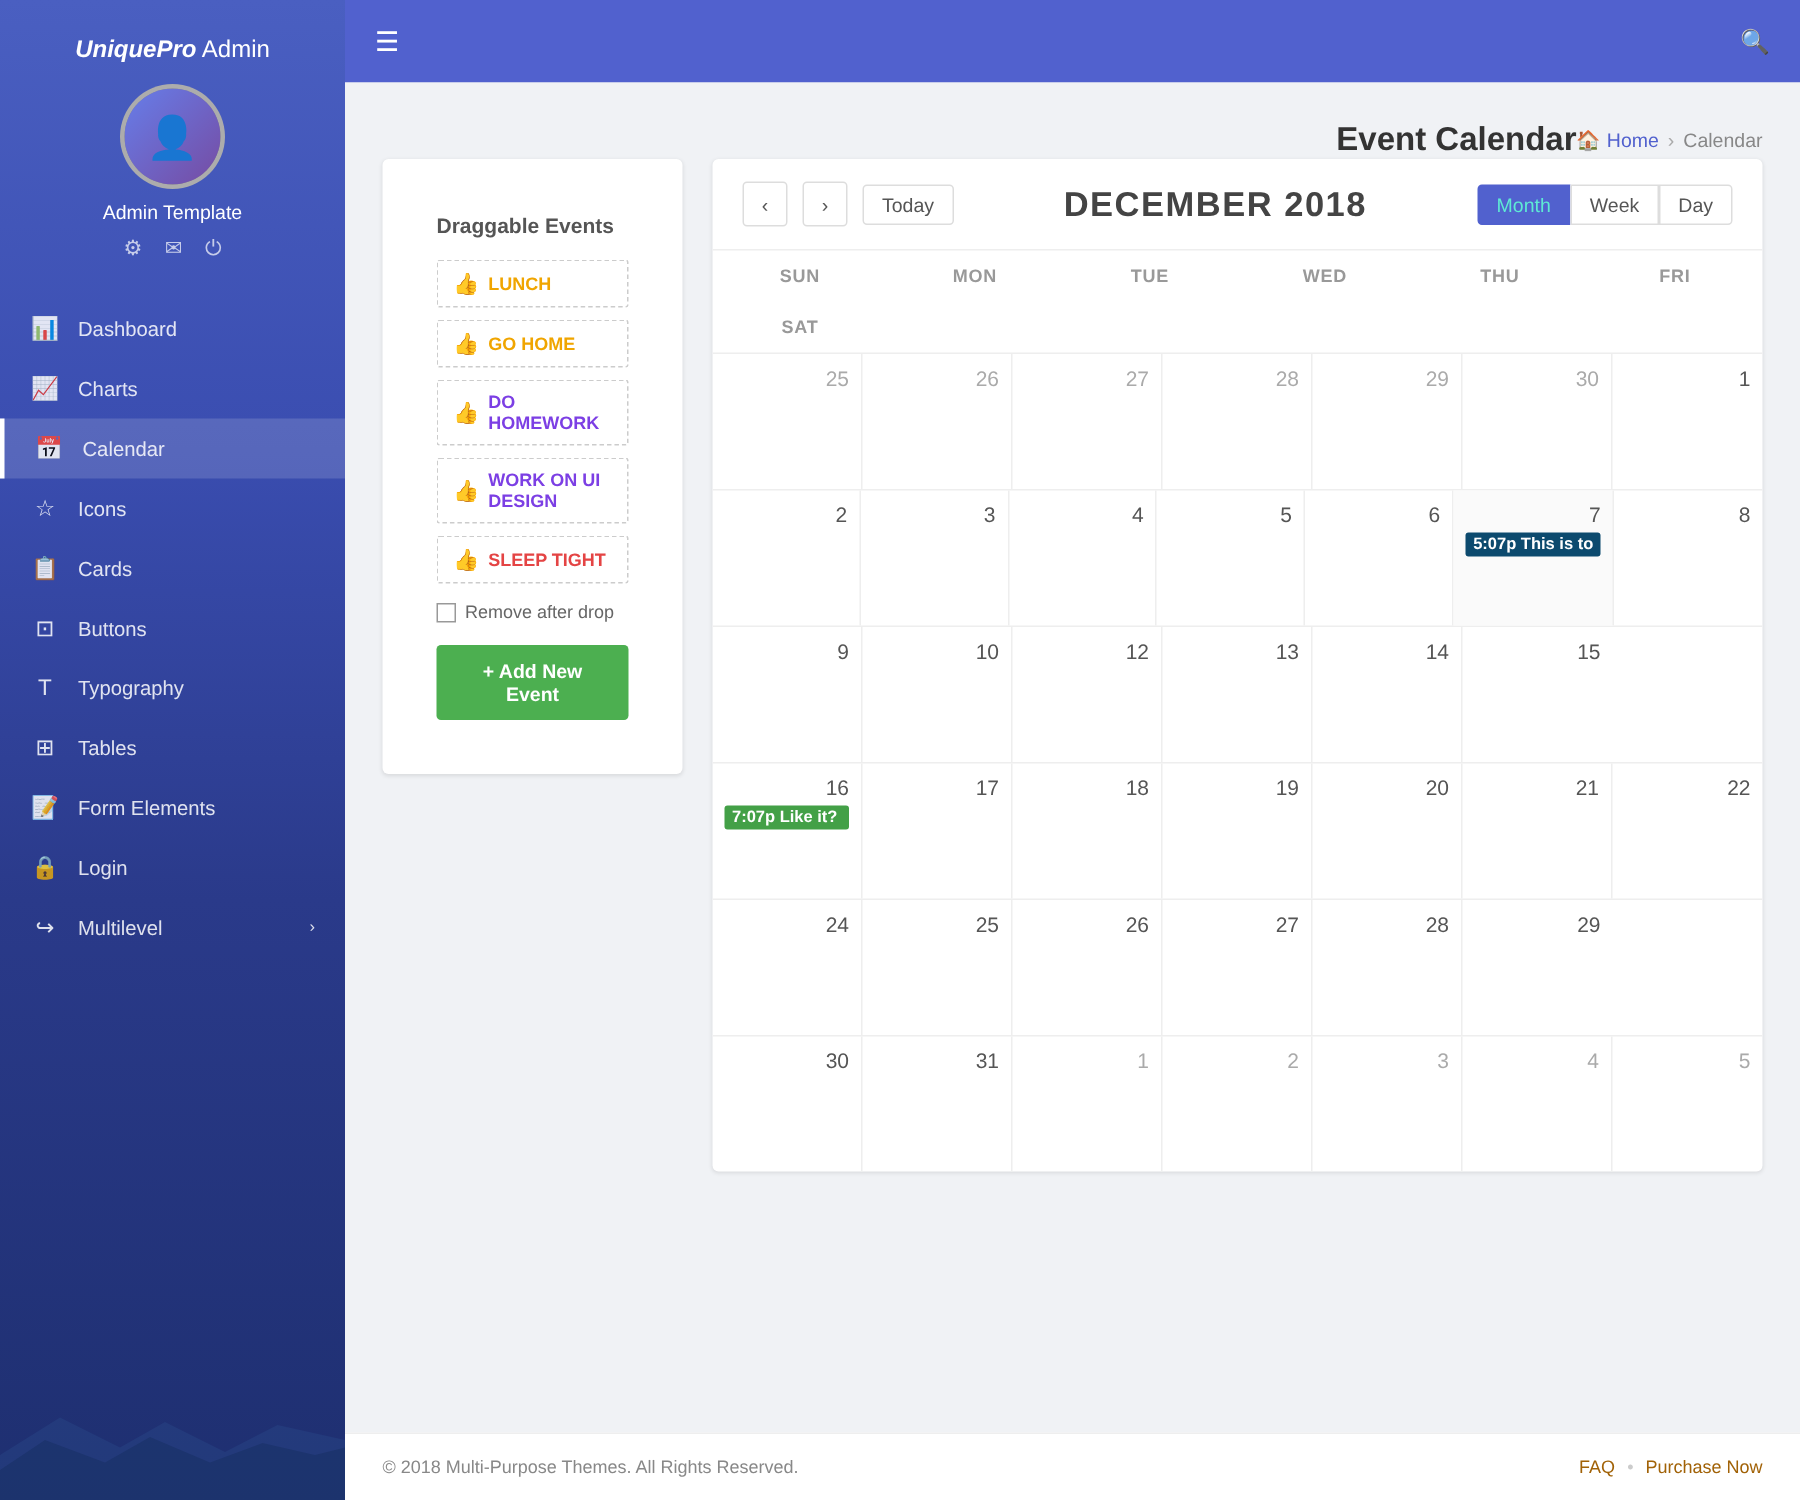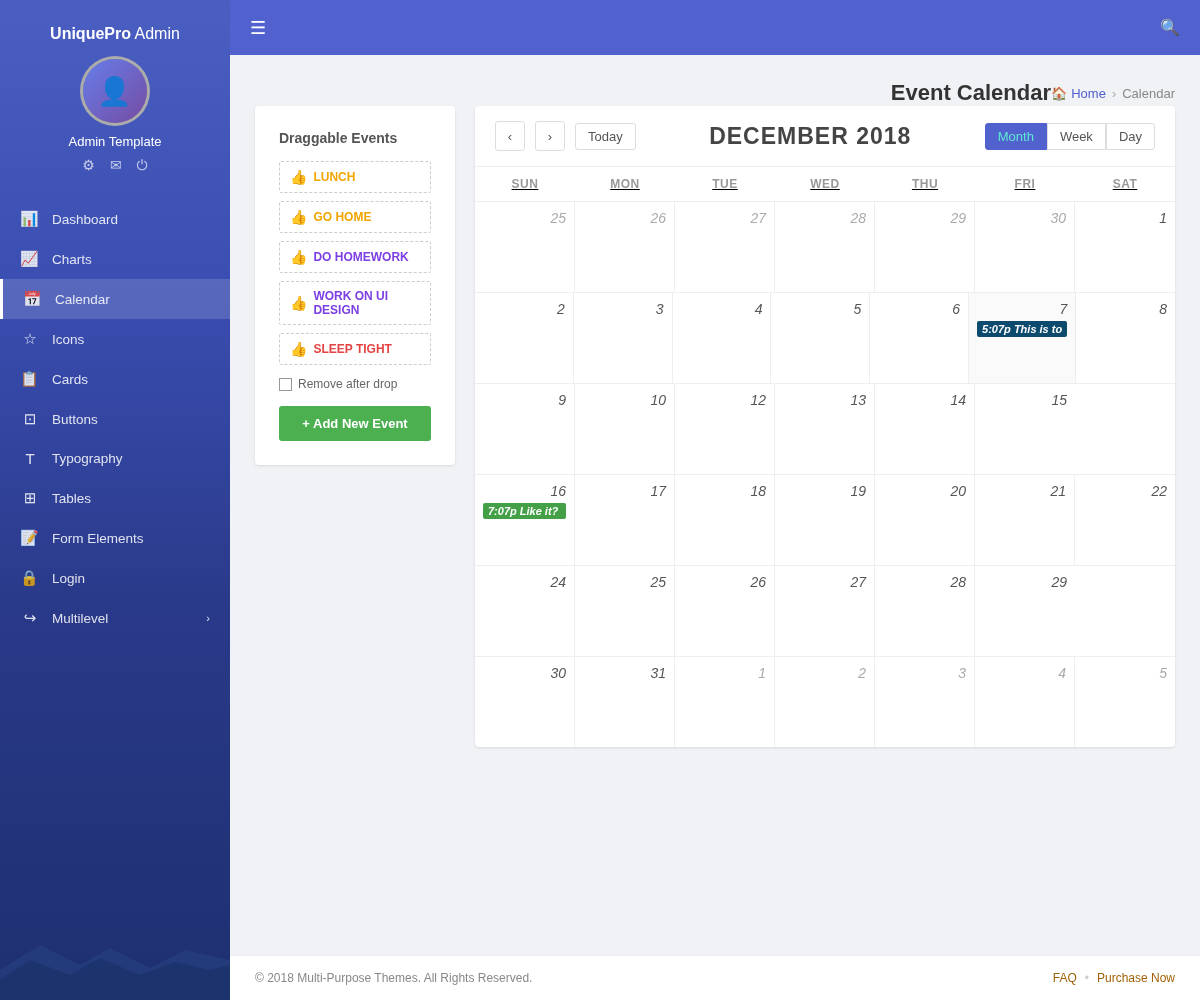--- a/index.html
+++ b/index.html
@@ -29,21 +29,21 @@
       position: relative;
       z-index: 2;
     }
     .sidebar-brand {
       color: white;
       font-size: 16px;
       font-weight: 600;
       padding: 10px 15px 5px;
       display: block;
     }
-    .brand-unique { font-weight: 700; }
+    .brand-unique { font-weight: 700; font-style: italic; }
     .brand-pro { font-weight: 300; }
     .sidebar-avatar {
       width: 70px; height: 70px;
       border-radius: 50%;
       background: #888;
       margin: 8px auto;
       overflow: hidden;
       border: 3px solid rgba(255,255,255,0.3);
       display: flex; align-items: center; justify-content: center;
     }
@@ -136,21 +136,21 @@
     .calendar-layout {
       display: flex;
       gap: 20px;
       align-items: flex-start;
     }
 
     
     .drag-panel {
       background: white;
       border-radius: 4px;
-      padding: 24px;
+      padding: 36px;
       width: 200px;
       min-width: 200px;
       box-shadow: 0 1px 3px rgba(0,0,0,0.1);
     }
     .drag-panel-title {
       font-size: 14px;
       font-weight: 600;
       color: #555;
       margin-bottom: 15px;
     }
@@ -256,39 +256,37 @@
       color: #5eead4;
       border-color: #5161ce;
     }
     .cal-view-btn:first-child { border-radius: 3px 0 0 3px; }
     .cal-view-btn:last-child { border-radius: 0 3px 3px 0; }
 
     
     .calendar-grid { width: 100%; }
     .cal-day-headers {
       display: grid;
-      grid-template-columns: repeat(7, 1fr);
+      grid-template-columns: repeat(6, 1fr);
       border-bottom: 1px solid #eee;
-      text-decoration: underline;
     }
     .cal-day-header {
       text-align: center;
       padding: 10px 5px;
       font-size: 12px;
       font-weight: 600;
       color: #999;
       letter-spacing: 0.5px;
     }
     .cal-weeks { display: flex; flex-direction: column; }
     .cal-week {
       display: grid;
       grid-template-columns: repeat(7, 1fr);
       border-bottom: 1px solid #eee;
       min-height: 90px;
-      font-style: italic;
     }
     .cal-week:last-child { border-bottom: none; }
     .cal-cell {
       border-right: 1px solid #eee;
       padding: 8px;
       position: relative;
       min-height: 90px;
     }
     .cal-cell:last-child { border-right: none; }
     .cal-date {

